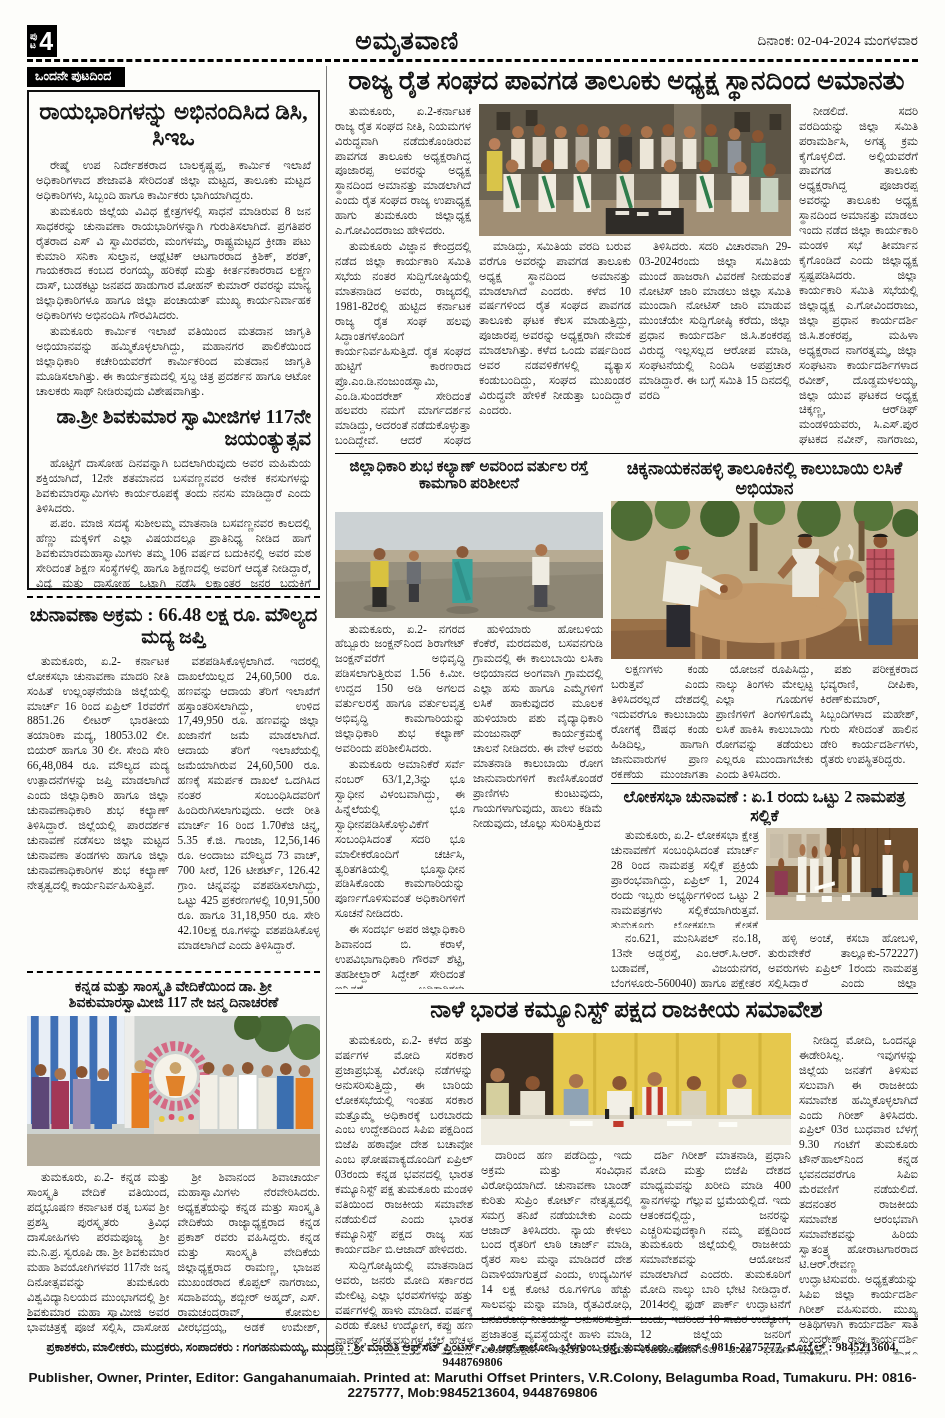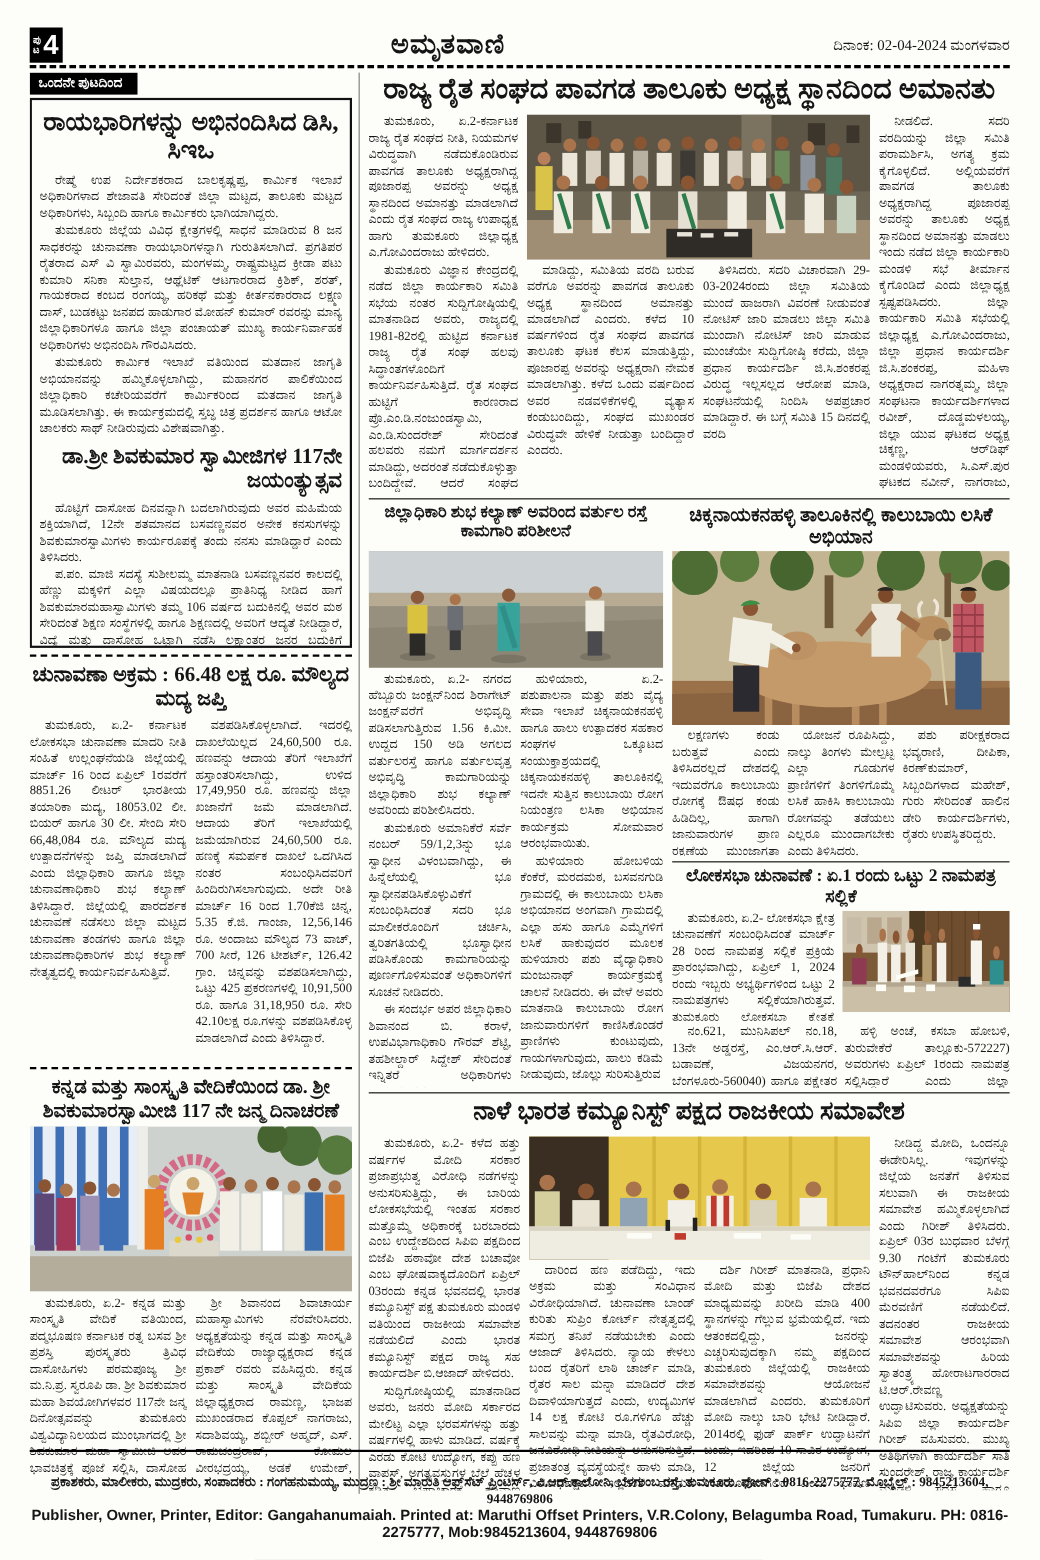--- a/index.html
+++ b/index.html
@@ -21,39 +21,39 @@
   .bt{font-size:11.5px;line-height:1.3;text-align:justify;}
   .bt p{margin:0 0 1px 0;text-indent:14px;}
   .hc{font-weight:bold;text-align:center;line-height:1.15;}
   
   .fp-label{display:inline-block;background:#000;color:#fff;font-size:12.5px;font-weight:bold;padding:2px 14px 3px 8px;margin-bottom:3px;}
   .boxed{border:2px solid #111;padding:5px 7px;height:500px;overflow:hidden;box-sizing:border-box;}
   .h1a{font-size:23px;margin:2px 0 6px 0;}
   .h2a{font-size:19.5px;margin:7px 0 5px 0;text-align:right;}
   .sec{border-top:2px dashed #000;margin-top:6px;padding-top:5px;overflow:hidden;}
   .h-liquor{font-size:19px;margin:1px 0 6px 0;}
-  .h-vedike{font-size:18px;margin:1px 0 5px 0;}
+  .h-vedike{font-size:14px;margin:1px 0 5px 0;}
   .cols2{display:flex;gap:8px;}
   .cols2>div{flex:1;overflow:hidden;}
   .sec-liquor{height:362px;}
   .sec-liquor .cols2{height:300px;}
   .sec-vedike{height:388px;}
   .sec-vedike .cols2{height:164px;}
   .photo{display:block;width:100%;}
   
   .h-farmer{font-size:26px;height:36px;margin:0;}
   .row-farmer{display:flex;gap:8px;height:348px;overflow:hidden;margin-top:2px;}
   .row-farmer .c1{width:136px;min-width:136px;}
   .row-farmer .mid{width:312px;min-width:312px;display:flex;flex-direction:column;}
   .row-farmer .mid .undercols{display:flex;gap:8px;flex:1;overflow:hidden;margin-top:3px;}
   .row-farmer .mid .undercols>div{flex:1;overflow:hidden;}
   .row-farmer .cr{flex:1;overflow:hidden;}
   .band{display:flex;gap:8px;height:540px;border-top:1.5px solid #000;margin-top:4px;padding-top:4px;box-sizing:border-box;overflow:hidden;}
   .blockL{width:268px;min-width:268px;display:flex;flex-direction:column;overflow:hidden;}
-  .h-road{font-size:15px;margin:0 0 8px 0;}
+  .h-road{font-size:15px;margin:0 0 19px 0;}
   .blockL .cols2{flex:1;overflow:hidden;margin-top:4px;}
   .blockR{flex:1;display:flex;flex-direction:column;overflow:hidden;}
   .h-vac{font-size:17.5px;margin:0 0 3px 0;}
   .cols3{display:flex;gap:7px;height:116px;overflow:hidden;margin-top:3px;}
   .cols3>div{flex:1;overflow:hidden;}
   .h-nom{font-size:16px;margin:5px 0 3px 0;border-top:1px solid #000;padding-top:4px;}
   .nomrow{display:flex;gap:7px;height:100px;overflow:hidden;}
   .nomrow .intro{width:148px;min-width:148px;overflow:hidden;}
   .nomrow .ph{flex:1;}
   .nomcols{display:flex;gap:7px;flex:1;overflow:hidden;margin-top:3px;}
@@ -288,25 +288,24 @@
             <circle cx="126" cy="40" r="6" fill="#8a5a3a"></circle>
               <rect x="116" y="47" width="20" height="44" fill="#37a39b"></rect>
               <line x1="120" y1="50" x2="132" y2="88" stroke="#2f8f88" stroke-width="5"></line>
             <circle cx="204" cy="38" r="6" fill="#a9734c"></circle>
               <rect x="195" y="45" width="17" height="28" fill="#efece2"></rect>
               <rect x="197" y="73" width="13" height="22" fill="#4a4a4f"></rect>
           </svg>
           <div class="cols2 bt">
             <div>
               <p>ತುಮಕೂರು, ಏ.2- ನಗರದ ಹೆಬ್ಬೂರು ಜಂಕ್ಷನ್‌ನಿಂದ ಶಿರಾಗೇಟ್ ಜಂಕ್ಷನ್‌ವರೆಗೆ ಅಭಿವೃದ್ಧಿ ಪಡಿಸಲಾಗುತ್ತಿರುವ 1.56 ಕಿ.ಮೀ. ಉದ್ದದ 150 ಅಡಿ ಅಗಲದ ವರ್ತುಲರಸ್ತೆ ಹಾಗೂ ವರ್ತುಲವೃತ್ತ ಅಭಿವೃದ್ಧಿ ಕಾಮಗಾರಿಯನ್ನು ಜಿಲ್ಲಾಧಿಕಾರಿ ಶುಭ ಕಲ್ಯಾಣ್ ಅವರಿಂದು ಪರಿಶೀಲಿಸಿದರು.</p>
-              <p>ತುಮಕೂರು ಅಮಾನಿಕೆರೆ ಸರ್ವೆ ನಂಬರ್ 59/1,2,3ನ್ನು ಭೂ ಸ್ವಾಧೀನ ವಿಳಂಬವಾಗಿದ್ದು, ಈ ಹಿನ್ನೆಲೆಯಲ್ಲಿ ಭೂ ಸ್ವಾಧೀನಪಡಿಸಿಕೊಳ್ಳುವಿಕೆಗೆ ಸಂಬಂಧಿಸಿದಂತೆ ಸದರಿ ಭೂ ಮಾಲೀಕರೊಂದಿಗೆ ಚರ್ಚಿಸಿ, ತ್ವರಿತಗತಿಯಲ್ಲಿ ಭೂಸ್ವಾಧೀನ ಪಡಿಸಿಕೊಂಡು ಕಾಮಗಾರಿಯನ್ನು ಪೂರ್ಣಗೊಳಿಸುವಂತೆ ಅಧಿಕಾರಿಗಳಿಗೆ ಸೂಚನೆ ನೀಡಿದರು.</p>
+              <p>ತುಮಕೂರು ಅಮಾನಿಕೆರೆ ಸರ್ವೆ ನಂಬರ್ 63/1,2,3ನ್ನು ಭೂ ಸ್ವಾಧೀನ ವಿಳಂಬವಾಗಿದ್ದು, ಈ ಹಿನ್ನೆಲೆಯಲ್ಲಿ ಭೂ ಸ್ವಾಧೀನಪಡಿಸಿಕೊಳ್ಳುವಿಕೆಗೆ ಸಂಬಂಧಿಸಿದಂತೆ ಸದರಿ ಭೂ ಮಾಲೀಕರೊಂದಿಗೆ ಚರ್ಚಿಸಿ, ತ್ವರಿತಗತಿಯಲ್ಲಿ ಭೂಸ್ವಾಧೀನ ಪಡಿಸಿಕೊಂಡು ಕಾಮಗಾರಿಯನ್ನು ಪೂರ್ಣಗೊಳಿಸುವಂತೆ ಅಧಿಕಾರಿಗಳಿಗೆ ಸೂಚನೆ ನೀಡಿದರು.</p>
               <p>ಈ ಸಂದರ್ಭ ಅಪರ ಜಿಲ್ಲಾಧಿಕಾರಿ ಶಿವಾನಂದ ಬಿ. ಕರಾಳೆ, ಉಪವಿಭಾಗಾಧಿಕಾರಿ ಗೌರವ್ ಶೆಟ್ಟಿ, ತಹಶೀಲ್ದಾರ್ ಸಿದ್ದೇಶ್ ಸೇರಿದಂತೆ ಇನ್ನಿತರೆ ಅಧಿಕಾರಿಗಳು ಉಪಸ್ಥಿತರಿದ್ದರು.</p>
             </div>
             <div>
-              <p>ಹುಳಿಯಾರು, ಏ.2-ಪಶುಪಾಲನಾ ಮತ್ತು ಪಶು ವೈದ್ಯ ಸೇವಾ ಇಲಾಖೆ ಚಿಕ್ಕನಾಯಕನಹಳ್ಳಿ ಹಾಗೂ ಹಾಲು ಉತ್ಪಾದಕರ ಸಹಕಾರ ಸಂಘಗಳ ಒಕ್ಕೂಟದ ಸಂಯುಕ್ತಾಶ್ರಯದಲ್ಲಿ ಚಿಕ್ಕನಾಯಕನಹಳ್ಳಿ ತಾಲೂಕಿನಲ್ಲಿ ಇದನೇ ಸುತ್ತಿನ ಕಾಲುಬಾಯಿ ರೋಗ ನಿಯಂತ್ರಣ ಲಸಿಕಾ ಅಭಿಯಾನ ಕಾರ್ಯಕ್ರಮ ಸೋಮವಾರ ಆರಂಭವಾಯಿತು.</p>
               <p>ಹುಳಿಯಾರು ಹೋಬಳಿಯ ಕೆಂಕೆರೆ, ಮರದಮಠ, ಬಸವನಗುಡಿ ಗ್ರಾಮದಲ್ಲಿ ಈ ಕಾಲುಬಾಯಿ ಲಸಿಕಾ ಅಭಿಯಾನದ ಅಂಗವಾಗಿ ಗ್ರಾಮದಲ್ಲಿ ಎಲ್ಲಾ ಹಸು ಹಾಗೂ ಎಮ್ಮೆಗಳಿಗೆ ಲಸಿಕೆ ಹಾಕುವುದರ ಮೂಲಕ ಹುಳಿಯಾರು ಪಶು ವೈದ್ಯಾಧಿಕಾರಿ ಮಂಜುನಾಥ್ ಕಾರ್ಯಕ್ರಮಕ್ಕೆ ಚಾಲನೆ ನೀಡಿದರು. ಈ ವೇಳೆ ಅವರು ಮಾತನಾಡಿ ಕಾಲುಬಾಯಿ ರೋಗ ಜಾನುವಾರುಗಳಿಗೆ ಕಾಣಿಸಿಕೊಂಡರೆ ಪ್ರಾಣಿಗಳು ಕುಂಟುವುದು, ಗಾಯಗಳಾಗುವುದು, ಹಾಲು ಕಡಿಮೆ ನೀಡುವುದು, ಜೊಲ್ಲು ಸುರಿಸುತ್ತಿರುವ</p>
             </div>
           </div>
         </div>
 
         <div class="blockR">
           <div class="hc h-vac">ಚಿಕ್ಕನಾಯಕನಹಳ್ಳಿ ತಾಲೂಕಿನಲ್ಲಿ ಕಾಲುಬಾಯಿ ಲಸಿಕೆ ಅಭಿಯಾನ</div>
           <svg class="photo" viewBox="0 0 310 158" width="307" height="158" preserveAspectRatio="none">
             <rect width="310" height="158" fill="#c3b592"></rect>
             <circle cx="20" cy="18" r="22" fill="#4e6d35"></circle>

